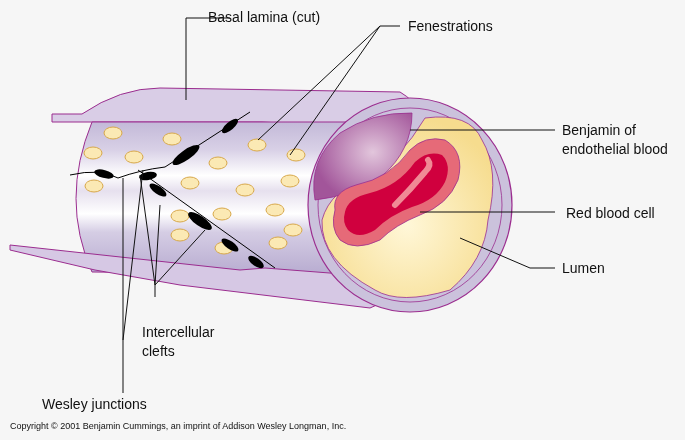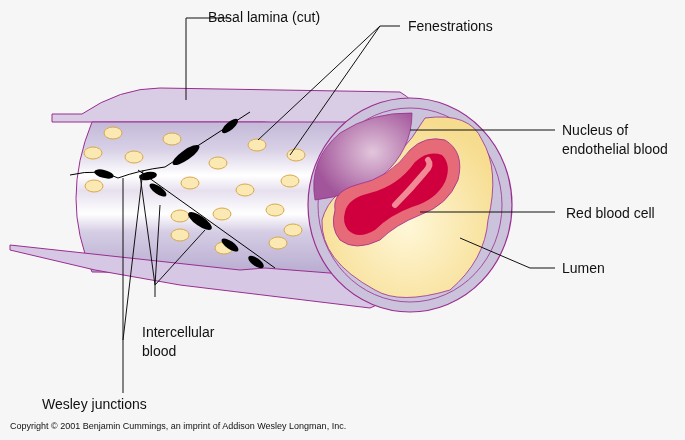--- a/index.html
+++ b/index.html
@@ -90,20 +90,20 @@
     <path d="M410,130 L555,130"></path>
     <path d="M420,212 L555,212"></path>
     <path d="M460,238 L530,268 L555,268"></path>
     <path d="M155,297 L155,285 L140,175 M155,285 L160,205 M155,285 L205,230"></path>
     <path d="M123,393 L123,178 M123,340 L143,170"></path>
   </g>
 </svg>
 
 <div class="lbl" style="left:208px;top:9px">Basal lamina (cut)</div>
 <div class="lbl" style="left:408px;top:18px">Fenestrations</div>
-<div class="lbl" style="left:562px;top:122px">Nucleus of</div>
+<div class="lbl" style="left:562px;top:122px">Benjamin of</div>
 <div class="lbl" style="left:562px;top:141px">endothelial blood</div>
 <div class="lbl" style="left:566px;top:205px">Red blood cell</div>
 <div class="lbl" style="left:562px;top:260px">Lumen</div>
 <div class="lbl" style="left:142px;top:324px">Intercellular</div>
-<div class="lbl" style="left:142px;top:343px">blood</div>
+<div class="lbl" style="left:142px;top:343px">clefts</div>
 <div class="lbl" style="left:42px;top:396px">Wesley junctions</div>
 <div class="copy">Copyright © 2001 Benjamin Cummings, an imprint of Addison Wesley Longman, Inc.</div>
 
 </body></html>

